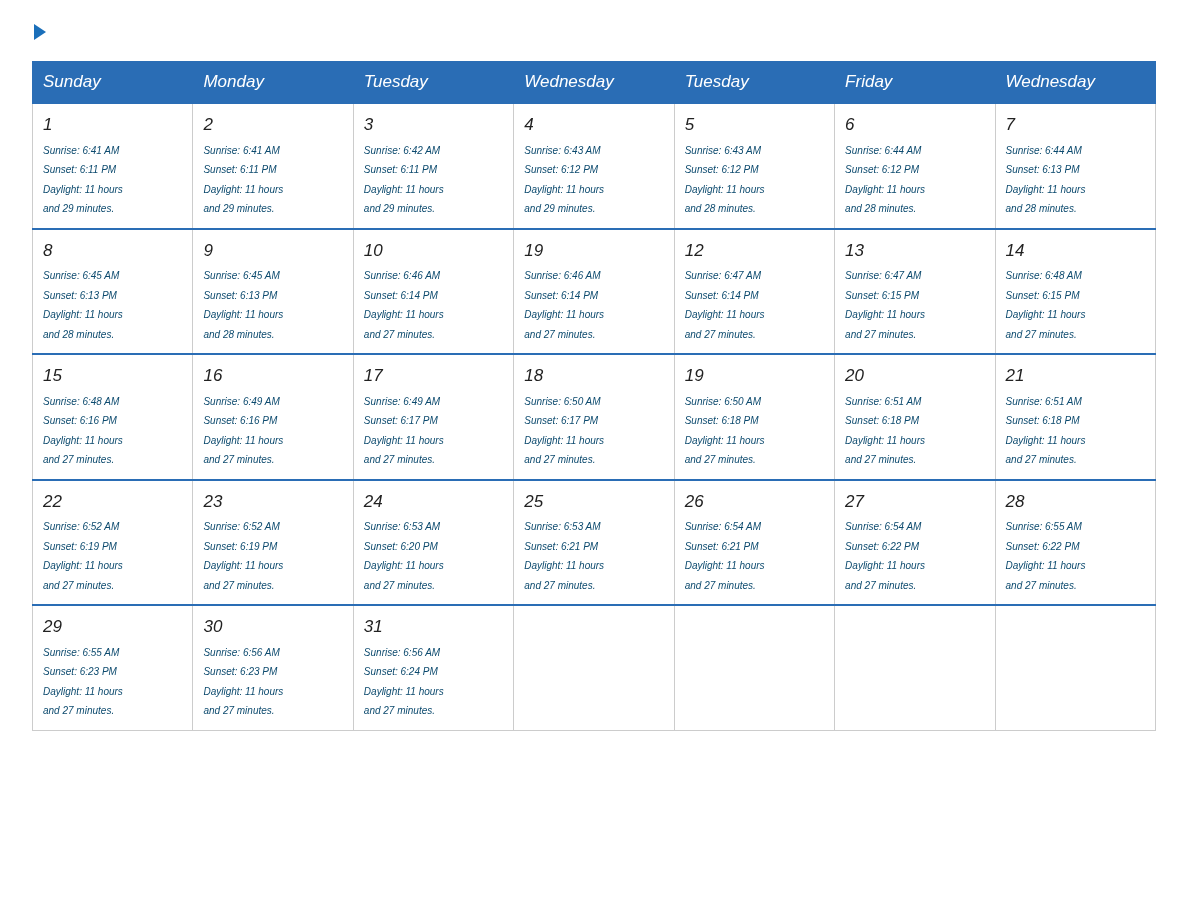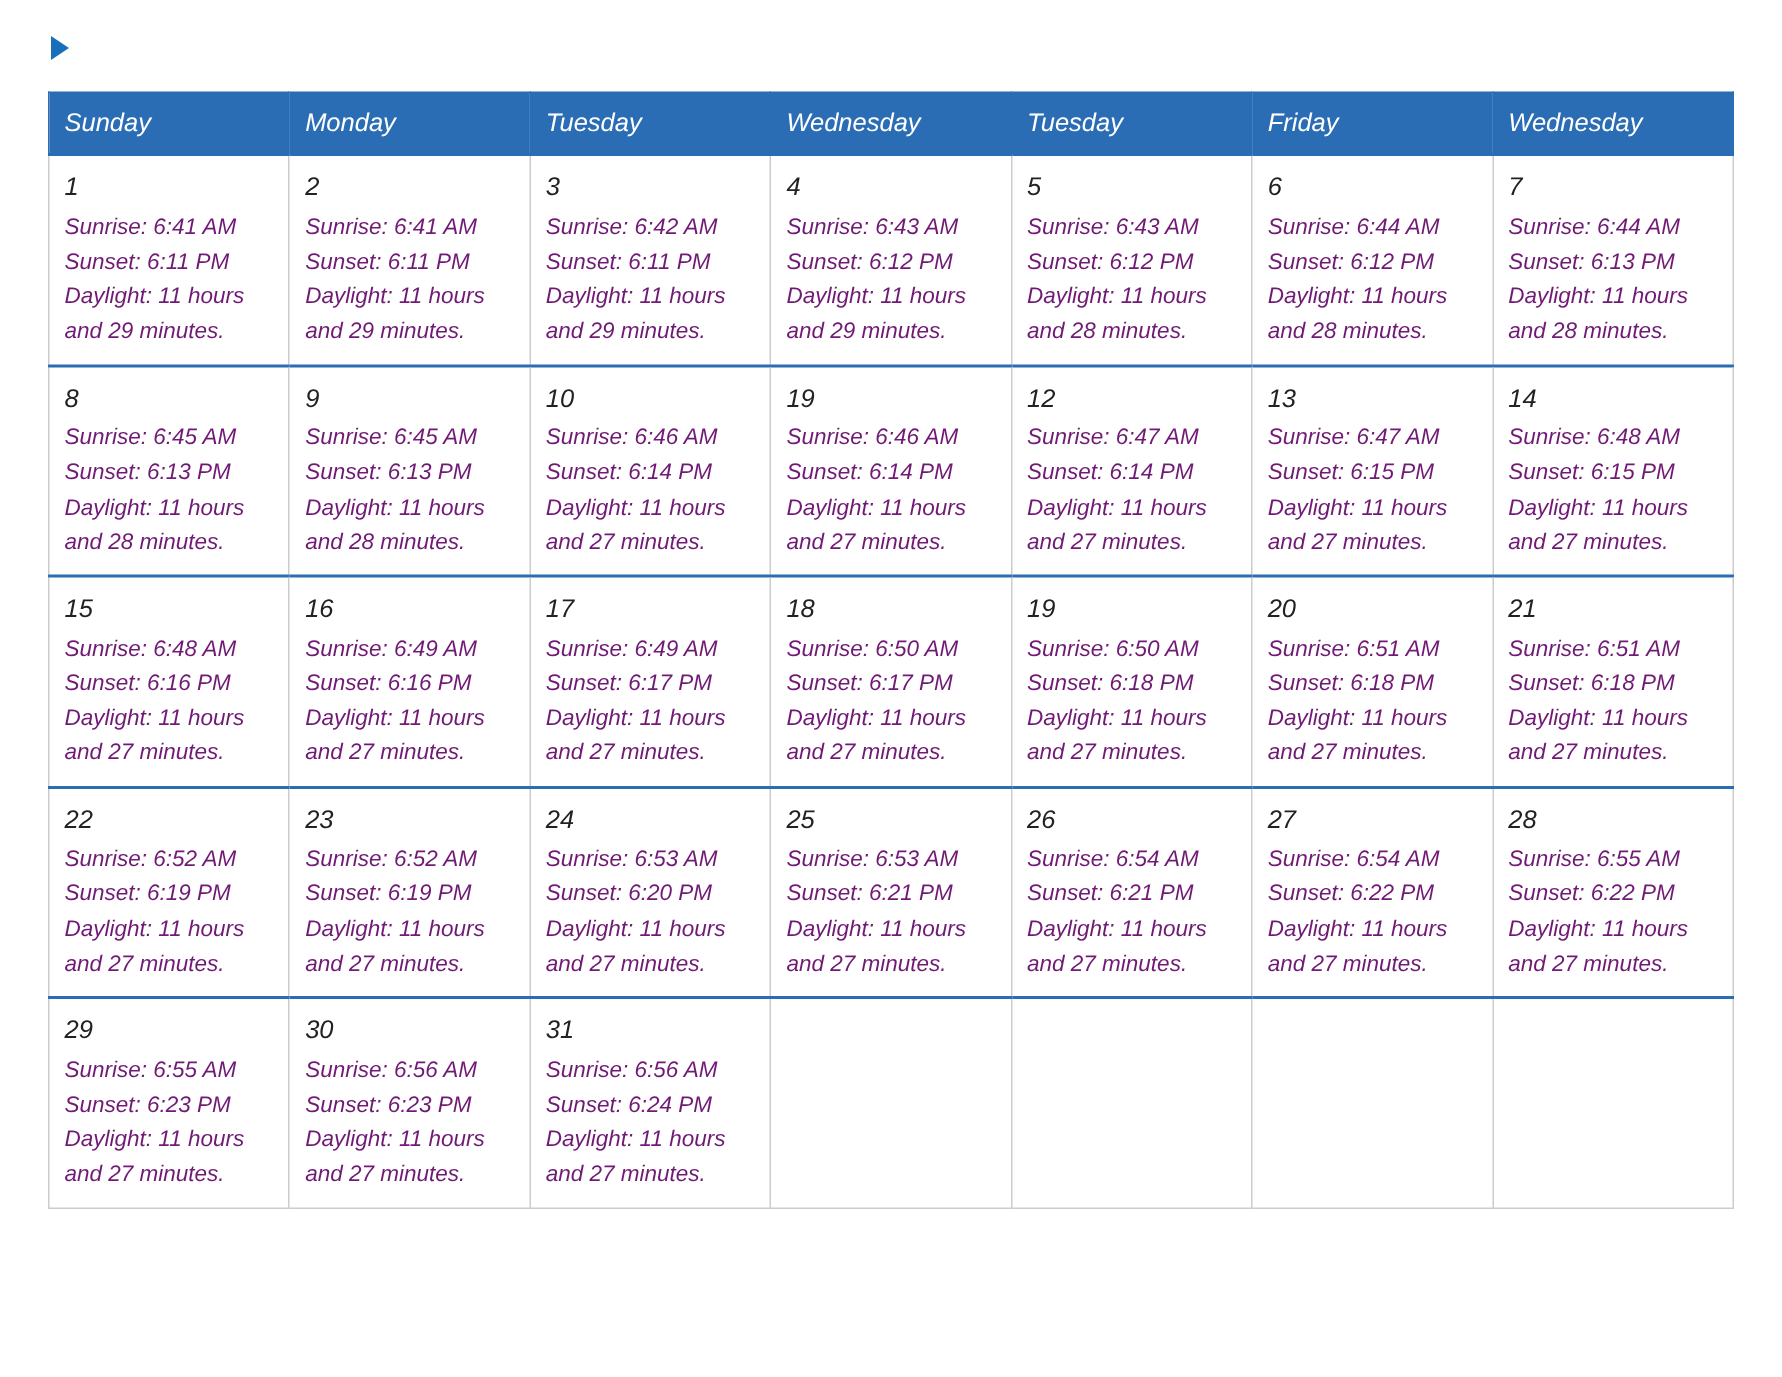--- a/index.html
+++ b/index.html
@@ -60,22 +60,22 @@
       background: #fff;
     }
     .day-num {
       font-size: 17px;
       font-weight: normal;
       color: #222;
       display: block;
       margin-bottom: 2px;
     }
     .day-info {
-      font-size: 15px;
-      color: #701a75;
+      font-size: 10px;
+      color: #0c4a6e;
       line-height: 1.55;
     }
     .calendar-table tr td {
       border-top: 2px solid #2a6db5;
     }
     .calendar-table tr:not(:first-child) td {
       border-top: 2px solid #2a6db5;
     }
     .empty-cell {
       background: #fff;

